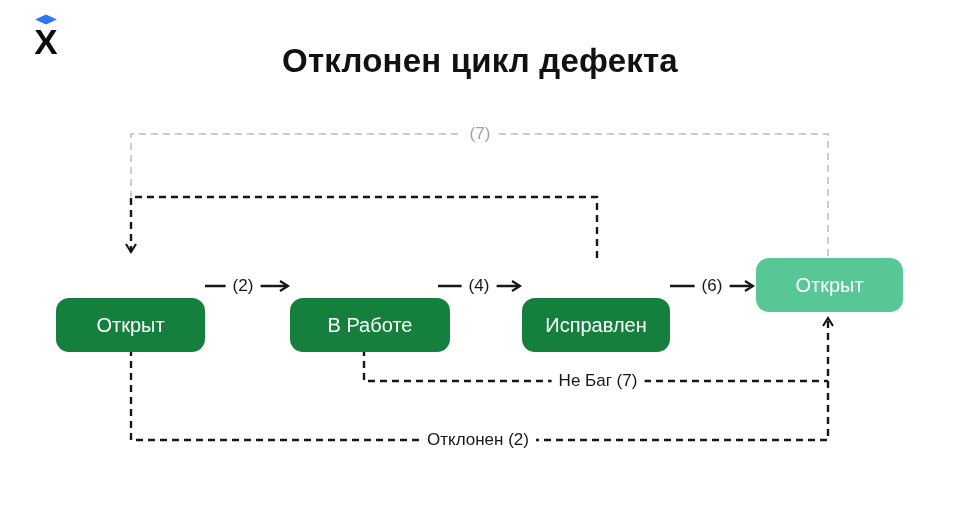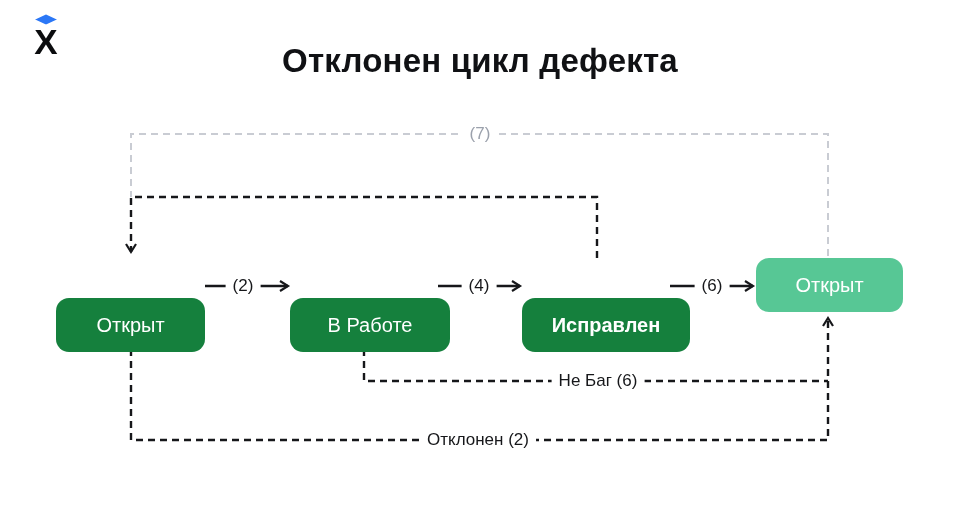--- a/index.html
+++ b/index.html
@@ -50,21 +50,21 @@
     align-items: center;
     justify-content: center;
     color: #ffffff;
     font-size: 20px;
     z-index: 2;
   }
   .node-blue  { background: #15803d; margin-top: 40px; }
   .node-green { background: #57C795; }
   .node-open        { left: 56px;  width: 149px; }
   .node-in-progress { left: 290px; width: 160px; }
-  .node-fixed       { left: 522px; width: 168px; font-weight: bold; }
+  .node-fixed       { left: 522px; width: 148px; }
   .node-closed      { left: 756px; width: 147px; }
   .edge-label {
     position: absolute;
     transform: translate(-50%, -50%);
     background: #ffffff;
     padding: 0 7px;
     font-size: 17px;
     color: #16171a;
     white-space: nowrap;
     z-index: 2;
@@ -125,17 +125,17 @@
   <div class="node node-blue node-fixed">
     <span>Исправлен</span>
   </div>
   <div class="node node-green node-closed">
     <span>Открыт</span>
   </div>
 
   <span class="edge-label lbl-t2">(2)</span>
   <span class="edge-label lbl-t4">(4)</span>
   <span class="edge-label lbl-t6">(6)</span>
-  <span class="edge-label lbl-t3">Не Баг (6)</span>
+  <span class="edge-label lbl-t3">Не Баг (7)</span>
   <span class="edge-label lbl-t1">Отклонен (2)</span>
   <span class="edge-label gray lbl-t7">(7)</span>
 
 </div>
 
 </body></html>

